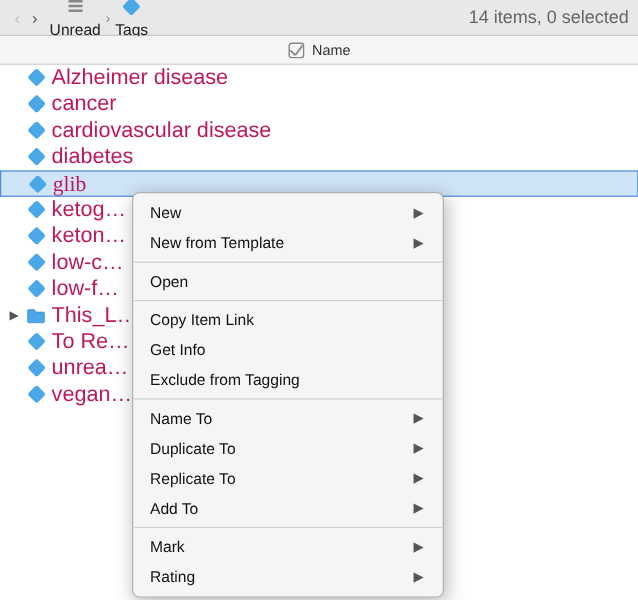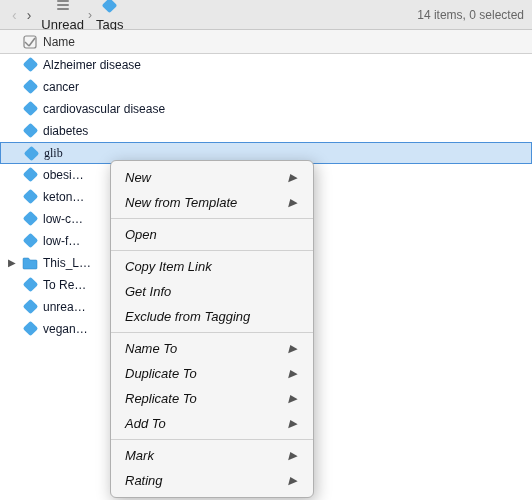--- a/index.html
+++ b/index.html
@@ -56,21 +56,21 @@
     .breadcrumb-text {
       font-size: 13px;
       color: #222;
     }
     .breadcrumb-sep {
       color: #888;
       font-size: 12px;
     }
     .item-count {
       margin-left: auto;
-      font-size: 12px;
+      font-size: 15px;
       color: #666;
     }
 
     
     .file-list {
       background: #fff;
       width: 100%;
       height: calc(500px - 30px);
       overflow-y: auto;
       position: relative;
@@ -80,20 +80,21 @@
     .col-header {
       display: flex;
       align-items: center;
       padding: 3px 23px;
       border-bottom: 1px solid #d0d0d0;
       background: #f5f5f5;
       position: sticky;
       top: 0;
       z-index: 5;
       height: 24px;
+      justify-content: center;
     }
     .col-header-checkbox {
       width: 20px;
       display: flex;
       align-items: center;
     }
     .col-header-name {
       font-size: 12px;
       font-weight: 500;
       color: #333;
@@ -130,48 +131,47 @@
     }
     .tag-diamond {
       width: 11px;
       height: 11px;
       background: #4aa8e8;
       border-radius: 2px;
       transform: rotate(45deg);
       display: inline-block;
     }
     .row-name {
-      font-size: 12px;
-      color: #0f172a;
+      font-size: 18px;
+      color: #be185d;
       white-space: nowrap;
       overflow: hidden;
       text-overflow: ellipsis;
     }
 
     
     .context-menu-overlay {
       position: absolute;
       top: 0; left: 0;
       width: 100%; height: 100%;
       z-index: 100;
       pointer-events: none;
     }
     .context-menu {
       position: absolute;
       top: 130px;
       left: 110px;
-      width: 204px;
+      width: 260px;
       background: #f5f5f5;
       border: 1px solid #b0b0b0;
       border-radius: 6px;
       box-shadow: 2px 4px 16px rgba(0,0,0,0.28);
       pointer-events: all;
       overflow: hidden;
       padding: 4px 0;
-      font-style: italic;
     }
     .menu-item {
       display: flex;
       align-items: center;
       justify-content: space-between;
       padding: 5px 16px 5px 14px;
       cursor: pointer;
       font-size: 13px;
       color: #111;
       white-space: nowrap;
@@ -266,21 +266,21 @@
     <div class="row-icon">
         <span class="tag-diamond"></span>
       </div>
     <span class="row-name">glib</span>
   </div>
   <div class="file-row">
     <div class="row-expand"></div>
     <div class="row-icon">
         <span class="tag-diamond"></span>
       </div>
-    <span class="row-name">obesi…</span>
+    <span class="row-name">ketog…</span>
   </div>
   <div class="file-row">
     <div class="row-expand"></div>
     <div class="row-icon">
         <span class="tag-diamond"></span>
       </div>
     <span class="row-name">keton…</span>
   </div>
   <div class="file-row">
     <div class="row-expand"></div>

